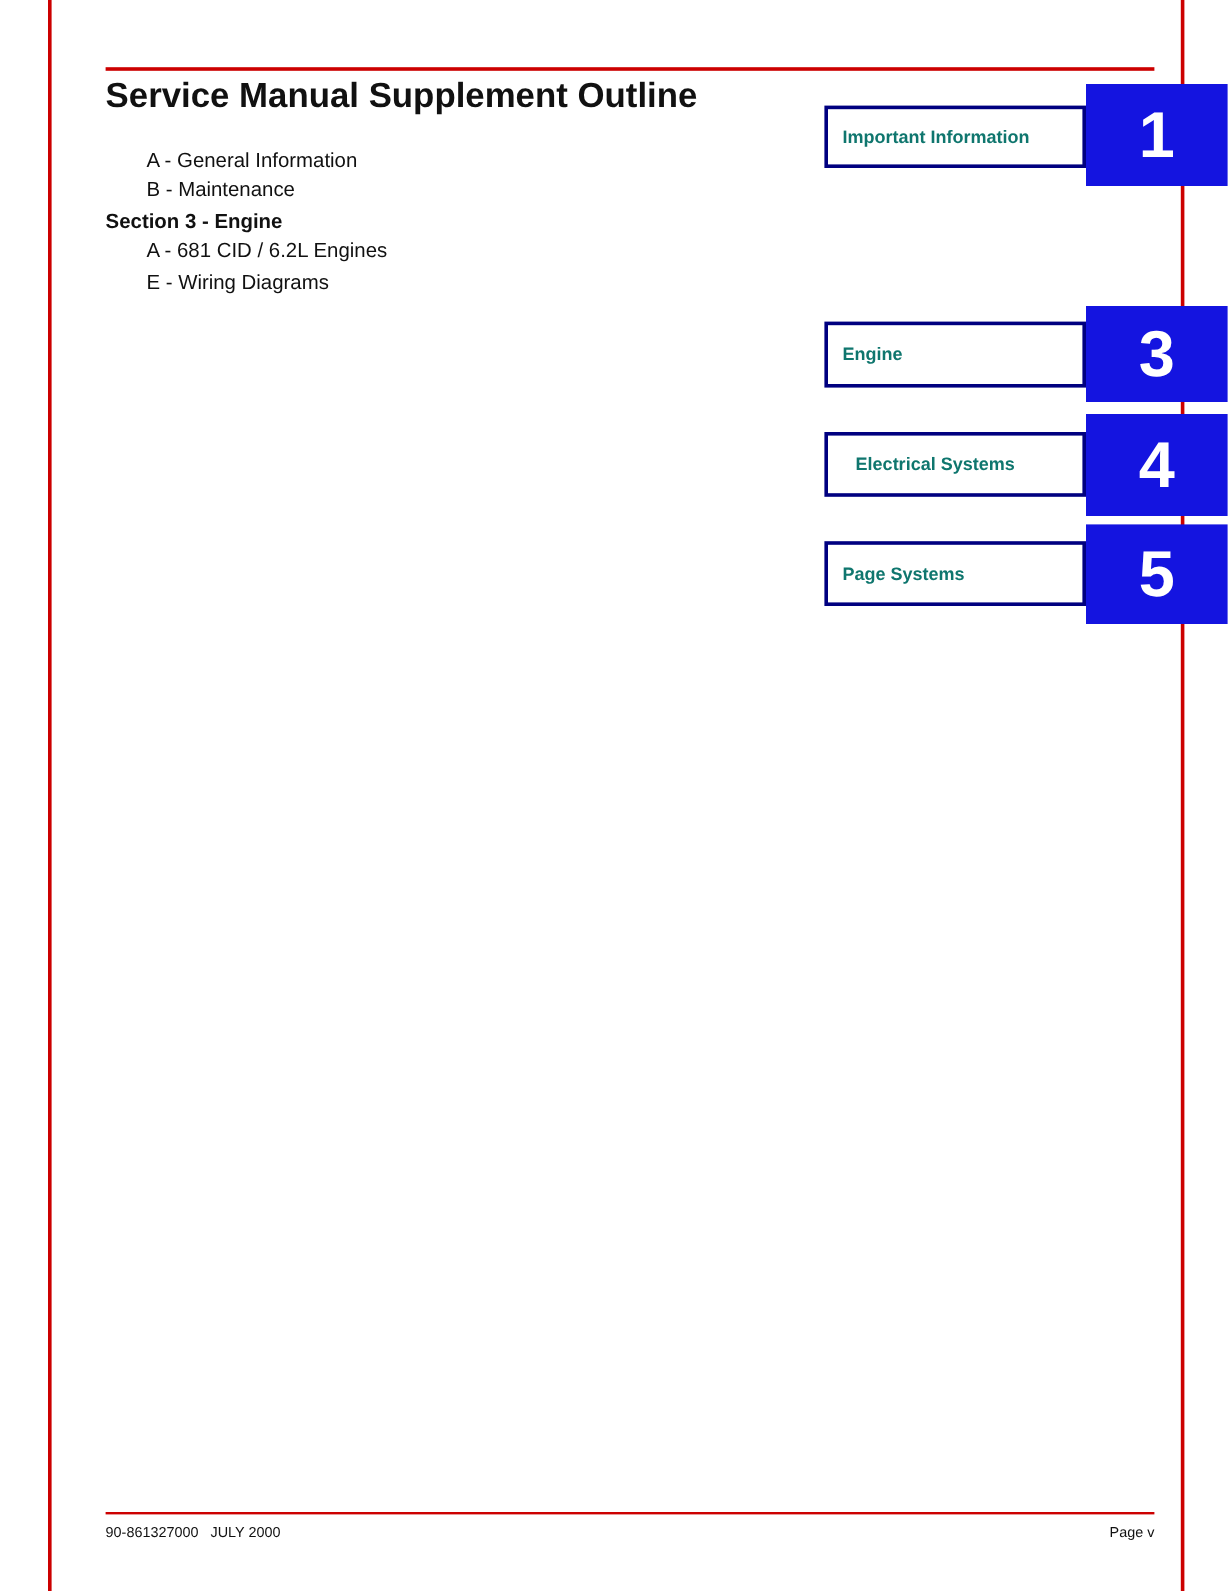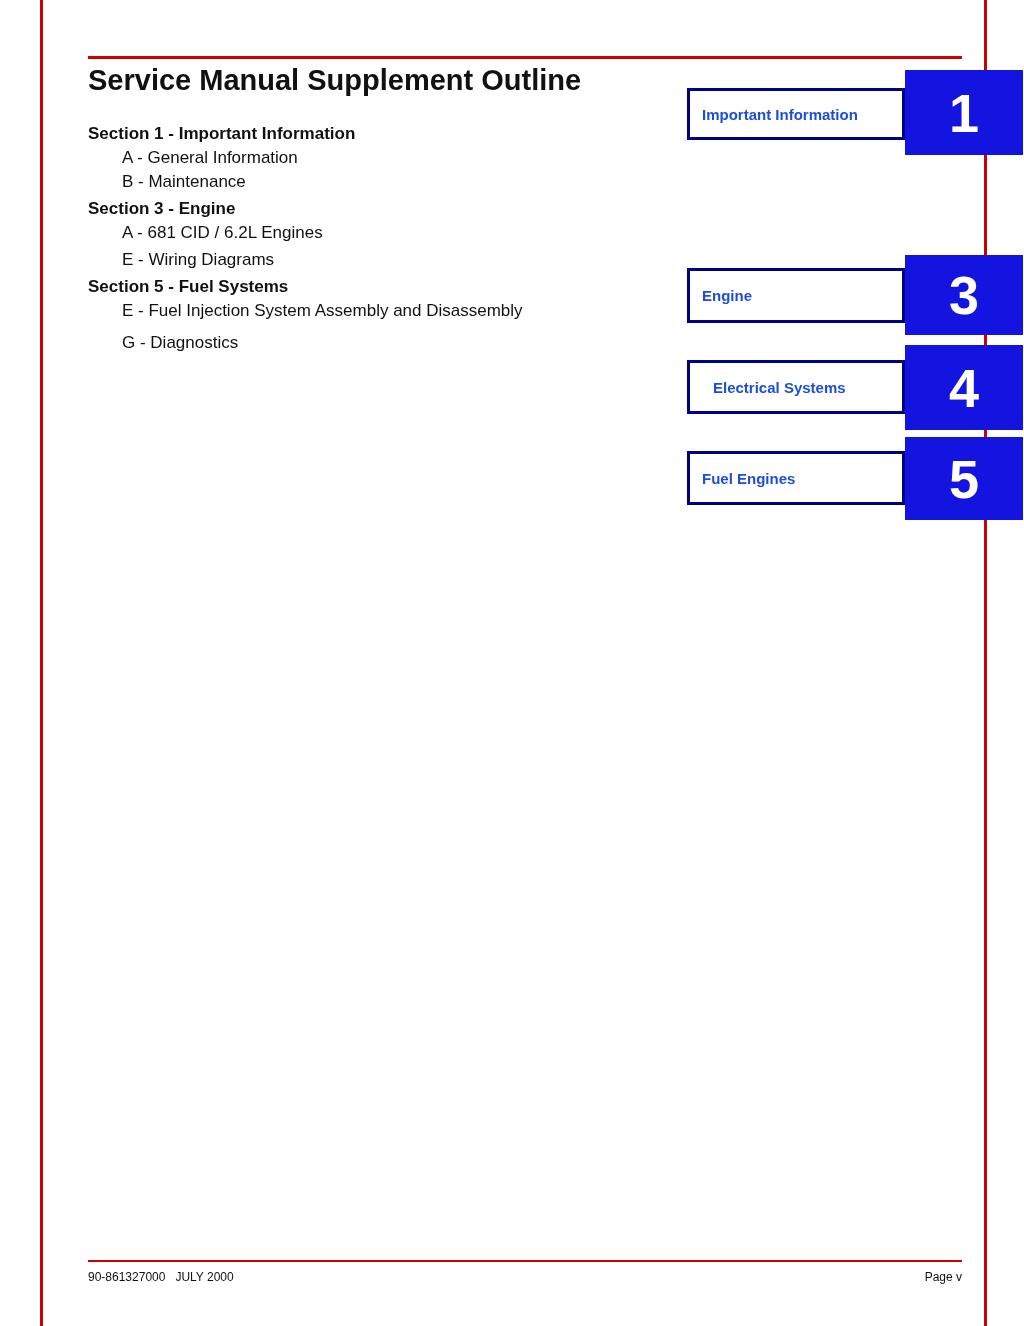--- a/index.html
+++ b/index.html
@@ -42,21 +42,21 @@
   .tab-label {
     position:absolute; left:687px; width:218px;
     background:#ffffff;
     border:3px solid #000080;
     display:flex; align-items:center;
     box-sizing:border-box;
     z-index:2;
   }
   .tab-label span {
     padding-left:12px;
-    font-size:15px; font-weight:bold; color:#1d4ed8;
+    font-size:15px; font-weight:bold; color:#0f766e;
   }
   .tab-number {
     position:absolute; left:905px; width:118px;
     background:#1414e0;
     color:#ffffff;
     display:flex; align-items:center; justify-content:center;
     font-size:54px; font-weight:bold;
     z-index:3;
   }
 
@@ -82,55 +82,49 @@
 <div class="page">
 
   <div class="vline left"></div>
   <div class="vline right"></div>
   <div class="hrule top"></div>
 
   <h1 class="title">Service Manual Supplement Outline</h1>
 
   <div class="outline">
     <div class="section">
-      <p class="heading">Section 1 - Important Information</p>
       <p class="item">A - General Information</p>
       <p class="item">B - Maintenance</p>
     </div>
     <div class="section">
       <p class="heading">Section 3 - Engine</p>
       <p class="item">A - 681 CID / 6.2L Engines</p>
     </div>
     <div class="section">
       <p class="item">E -  Wiring Diagrams</p>
-    </div>
-    <div class="section">
-      <p class="heading">Section 5 - Fuel Systems</p>
-      <p class="item">E -  Fuel Injection System Assembly and Disassembly</p>
-      <p class="item spaced">G - Diagnostics</p>
     </div>
   </div>
 
   <div class="tab-label tab1-label">
     <span>Important Information</span>
   </div>
   <div class="tab-number tab1-num">1</div>
 
   <div class="tab-label tab2-label">
     <span>Engine</span>
   </div>
   <div class="tab-number tab2-num">3</div>
 
   <div class="tab-label tab3-label">
     <span>Electrical Systems</span>
   </div>
   <div class="tab-number tab3-num">4</div>
 
   <div class="tab-label tab4-label">
-    <span>Fuel Engines</span>
+    <span>Page Systems</span>
   </div>
   <div class="tab-number tab4-num">5</div>
 
   <div class="hrule bottom"></div>
   <div class="footer-left">90-861327000   JULY 2000</div>
   <div class="footer-right">Page v</div>
 
 </div>
 
 </body></html>

